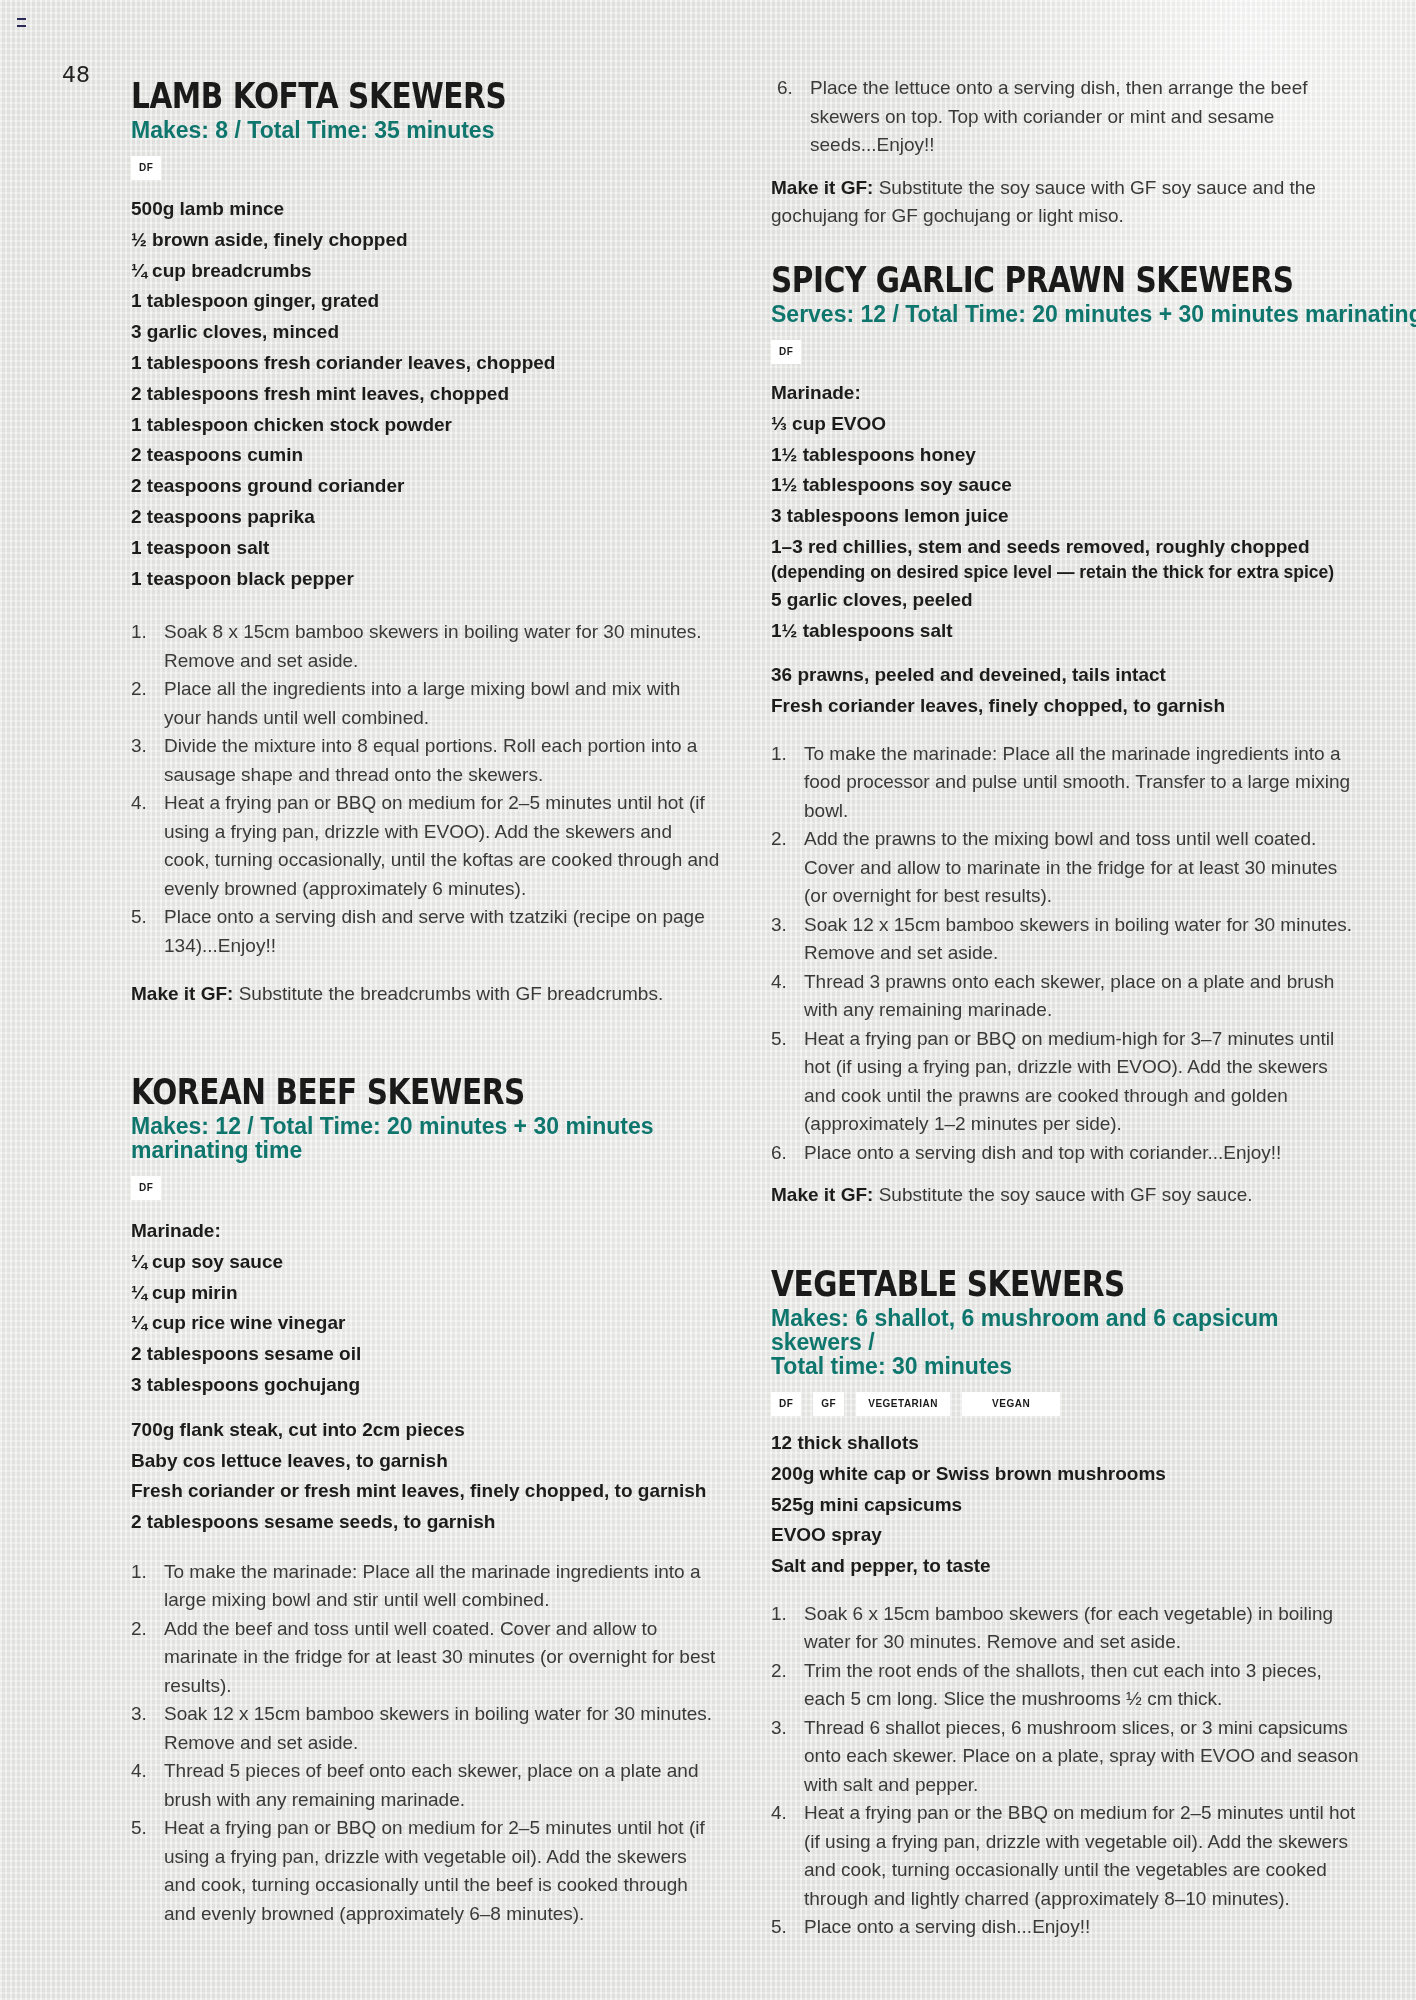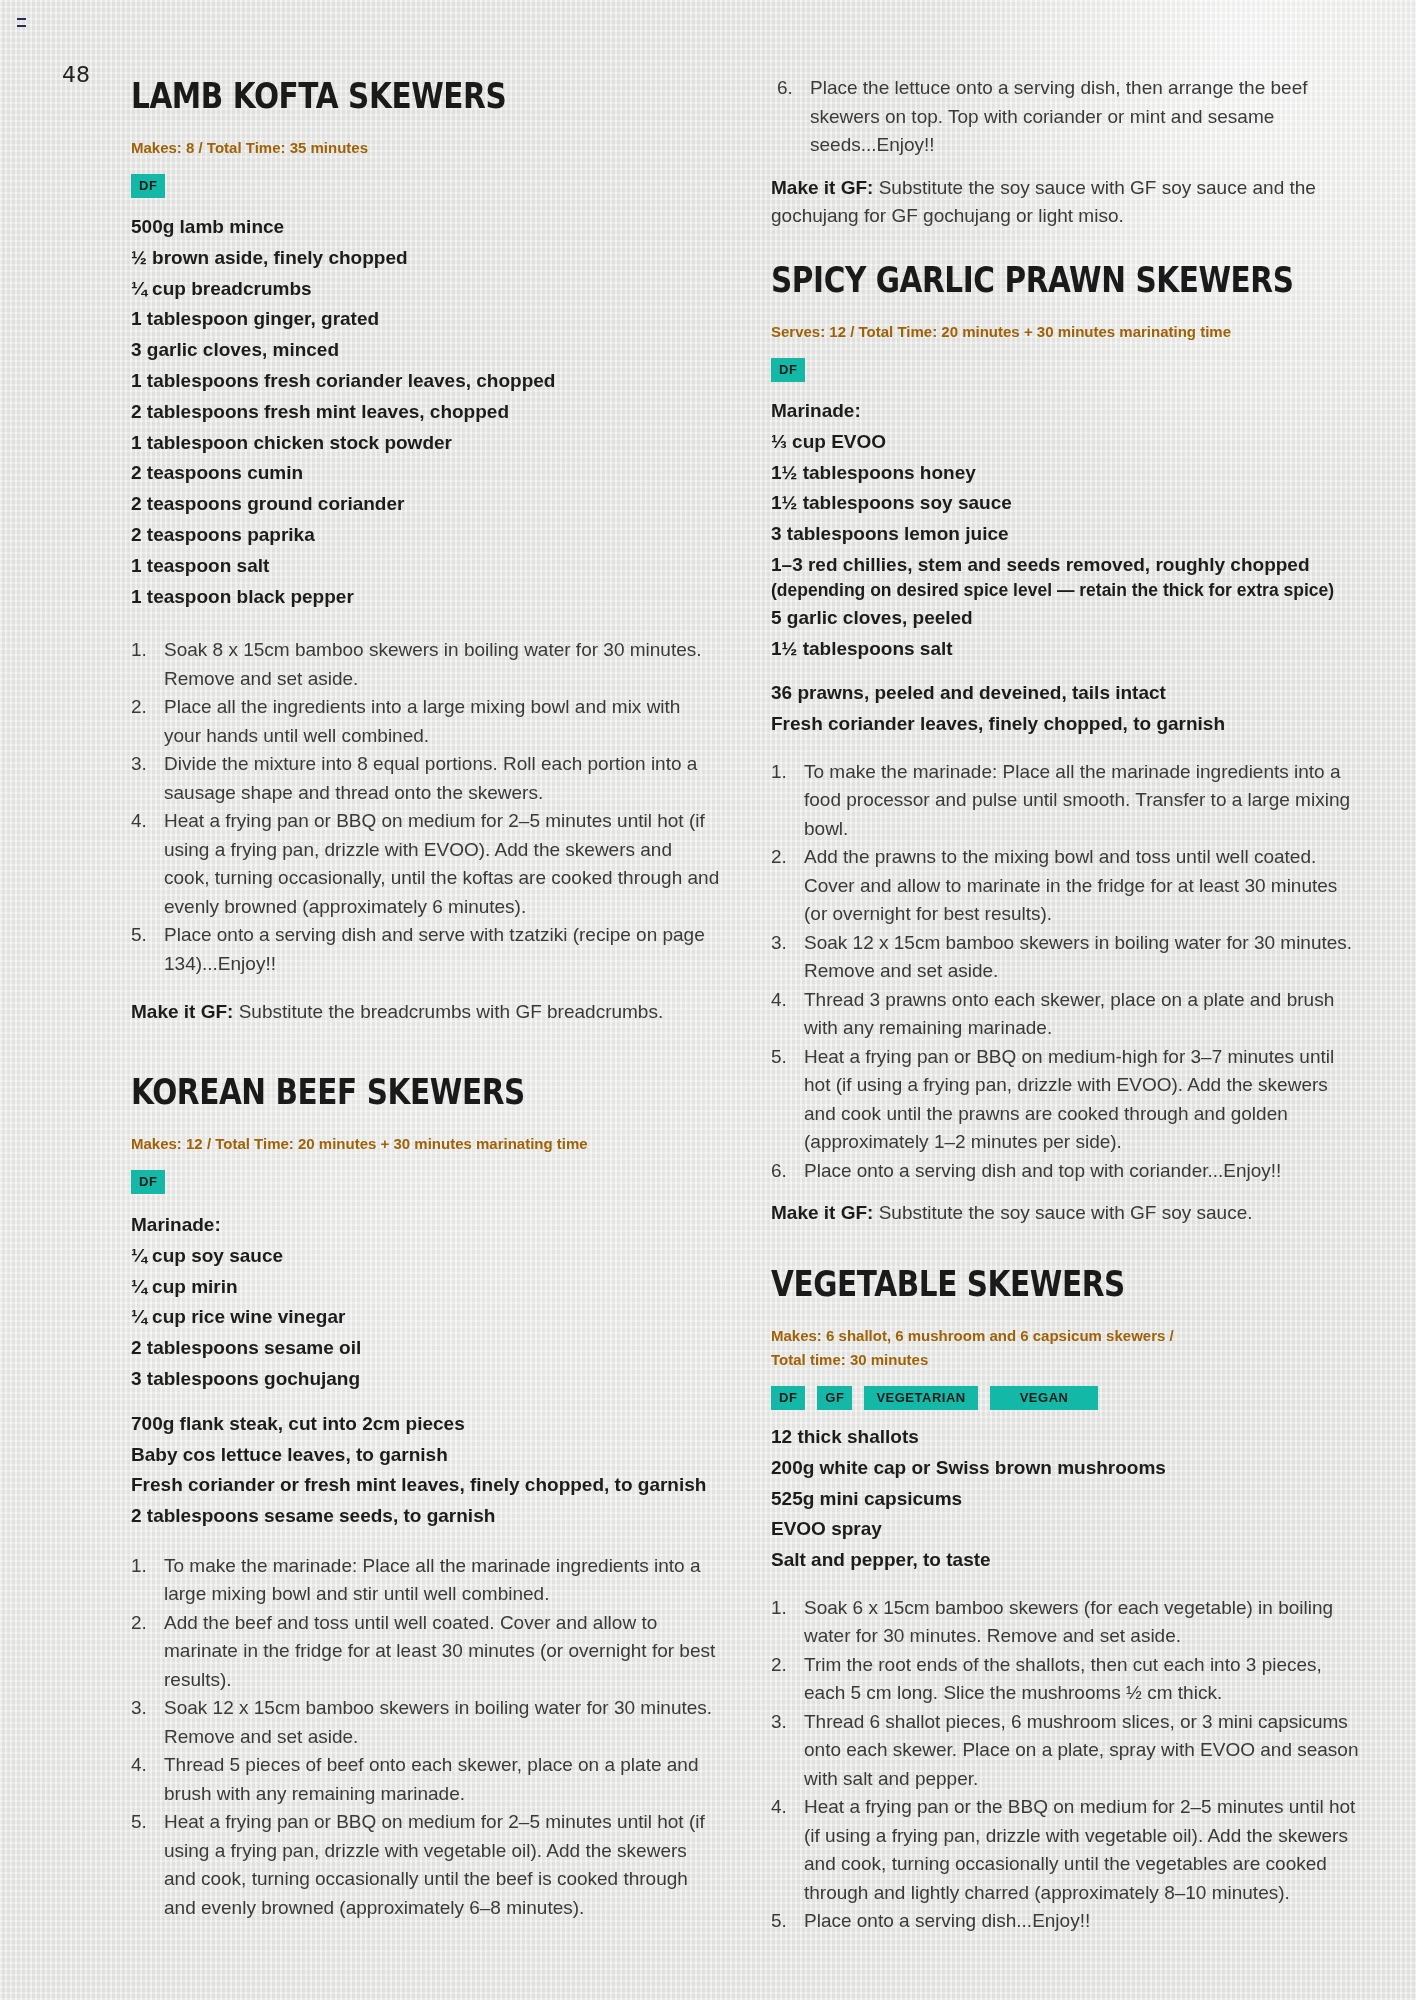--- a/index.html
+++ b/index.html
@@ -40,30 +40,30 @@
       font-size: 36px;
       letter-spacing: -0.5px;
       transform: scaleX(0.82);
       transform-origin: left center;
       white-space: nowrap;
       color: #1a1a1a;
       margin: 0;
       line-height: 44px;
     }
     .meta {
-      font-size: 15px;
-      font-weight: bold;
-      color: #a16207;
+      font-size: 23px;
+      font-weight: bold;
+      color: #0f766e;
       line-height: 24px;
-      margin: 18px 0 0 0;
+      margin: 0 0 0 0;
     }
     .tags { display: flex; gap: 12px; margin-top: 14px; height: 24px; }
     .tag {
-      background: #14b8a6;
-      font-size: 13px;
+      background: #ffffff;
+      font-size: 10px;
       font-weight: bold;
       color: #1a1a1a;
       height: 24px;
       line-height: 24px;
       padding: 0 8px;
       letter-spacing: 0.5px;
     }
     .tag.wide-veg { padding: 0 12px; }
     .tag.wide-vegan { padding: 0 30px; }
     .ing-group { margin: 18px 0 0 0; padding: 0; list-style: none; }

